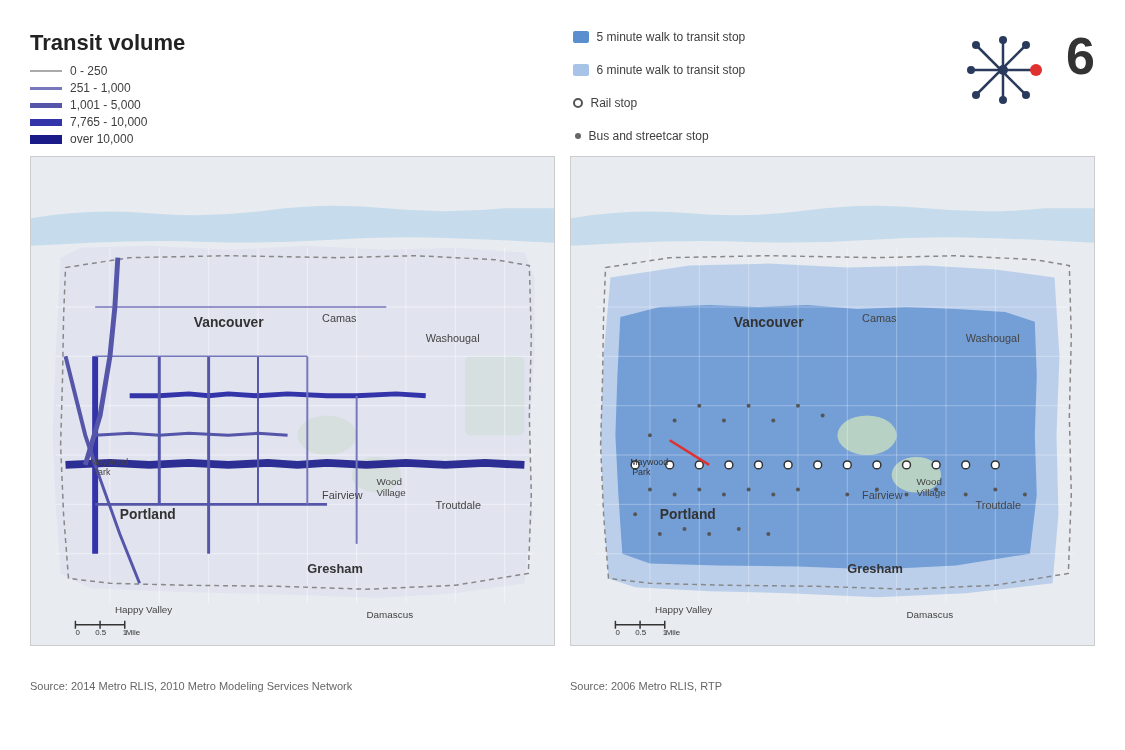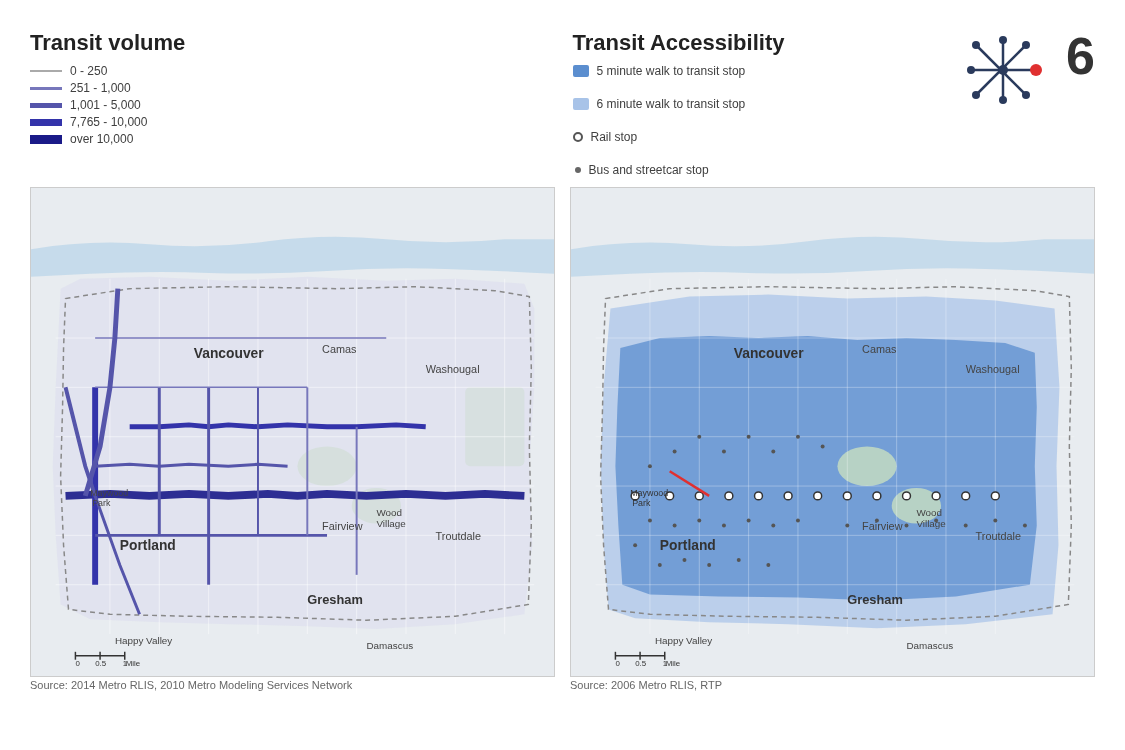--- a/index.html
+++ b/index.html
@@ -66,20 +66,21 @@
       display: flex;
       flex-direction: row;
       flex: 1;
       gap: 15px;
     }
 
     .map-container {
       flex: 1;
       display: flex;
       flex-direction: column;
+      gap: 32px;
     }
 
     .map-frame {
       flex: 1;
       border: 1px solid #ccc;
       background: #e8ecf0;
       position: relative;
       overflow: hidden;
     }
 
@@ -146,21 +147,20 @@
         </div>
         <div class="legend-item">
           <div style="width:32px;height:9px;background:#1a1a88;flex-shrink:0;"></div>
           <span>over 10,000</span>
         </div>
       </div>
     </div>
 
     <div class="right-header">
       <div>
-        <div class="section-title">Transit Accessibility</div>
         <div class="right-legend">
           <div class="legend-item">
             <div style="width:16px;height:12px;background:#5b8ecf;border-radius:2px;flex-shrink:0;"></div>
             <span>5 minute walk to transit stop</span>
           </div>
           <div class="legend-item">
             <div style="width:16px;height:12px;background:#a8c3e8;border-radius:2px;flex-shrink:0;"></div>
             <span>6 minute walk to transit stop</span>
           </div>
           <div class="legend-item">

